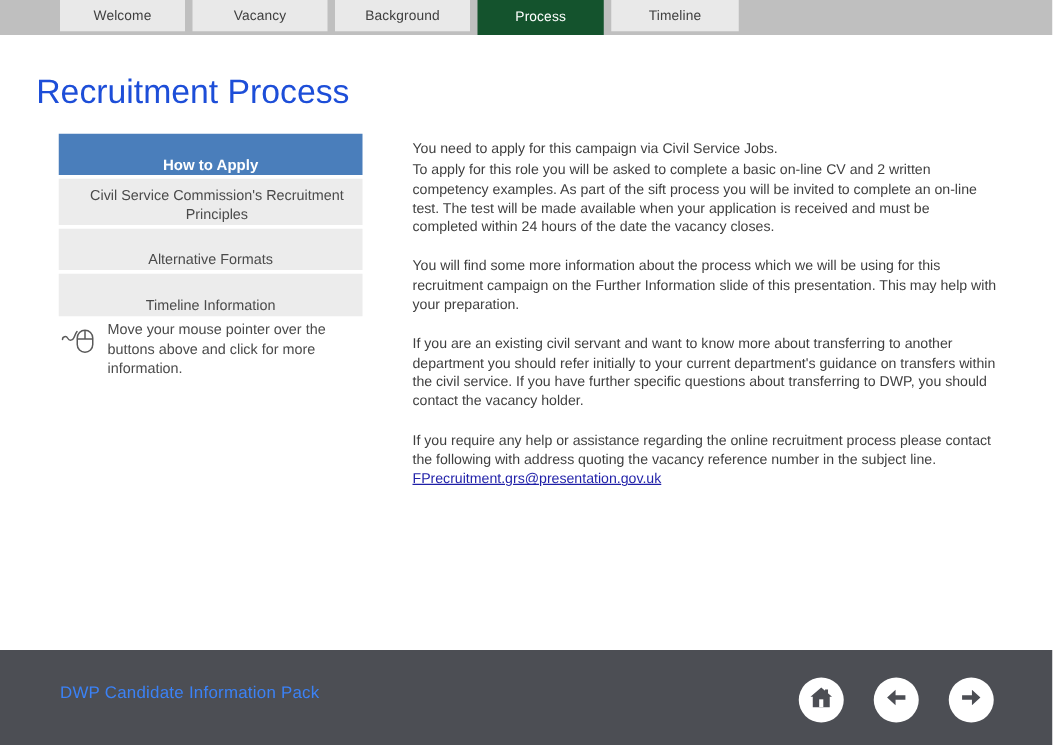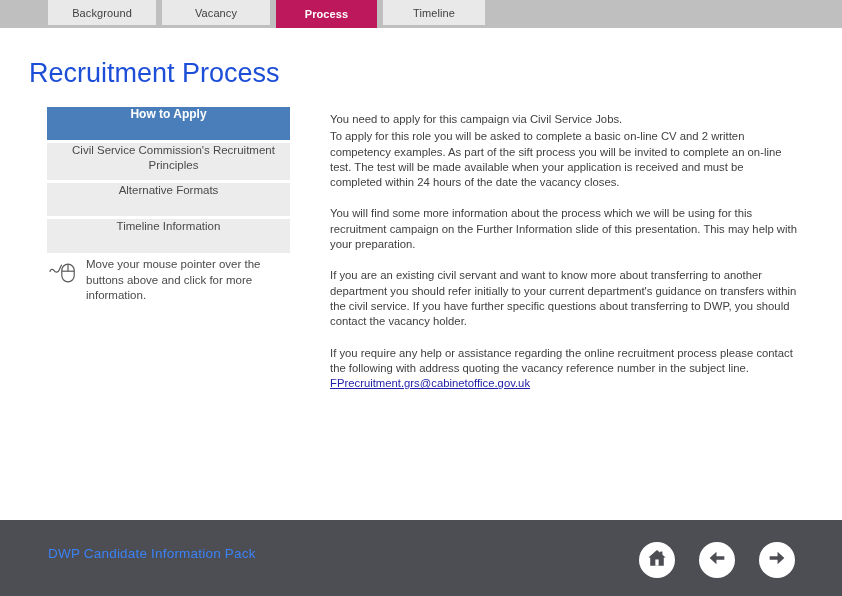--- a/index.html
+++ b/index.html
@@ -47,23 +47,23 @@
     box-sizing: border-box;
     cursor: pointer;
     user-select: none;
   }
   .tab.w0 { width: 100px; }
   .tab.w1 { width: 108px; }
   .tab.w2 { width: 108px; }
   .tab.w3 { width: 101px; }
   .tab.w4 { width: 102px; }
   .tab.active {
-    background: #be185d;
+    background: #14532d;
     color: #ffffff;
-    font-weight: bold;
+    font-weight: normal;
     height: 28px;
   }
 
   
   .page-title {
     position: absolute;
     left: 29px;
     top: 58px;
     font-size: 27px;
     color: #1d4ed8;
@@ -78,21 +78,21 @@
     top: 107px;
     width: 243px;
   }
   .navbtn {
     width: 243px;
     background: #ececec;
     color: #4a4a4a;
     font-size: 11.5px;
     text-align: center;
     display: flex;
-    align-items: flex-start;
+    align-items: flex-end;
     justify-content: center;
     box-sizing: border-box;
     margin-bottom: 3px;
     cursor: pointer;
     user-select: none;
     line-height: 15px;
   }
   .navbtn.b0 { height: 33px; background: #4a7ebb; color: #ffffff; font-weight: bold; font-size: 12px; }
   .navbtn.b1 { height: 37px; padding-left: 10px; }
   .navbtn.b2 { height: 33px; }
@@ -175,25 +175,28 @@
     align-items: center;
     justify-content: center;
     cursor: pointer;
   }
 </style>
 </head>
 <body>
 
 <div class="tabbar">
   <div class="tabs">
+    <div class="tab w0">
+      <span>Welcome</span>
+    </div>
+    <div class="tab w2">
+      <span>Vacancy</span>
+    </div>
     <div class="tab w1">
       <span>Background</span>
-    </div>
-    <div class="tab w2">
-      <span>Vacancy</span>
     </div>
     <div class="tab w3 active">
       <span>Process</span>
     </div>
     <div class="tab w4">
       <span>Timeline</span>
     </div>
   </div>
 </div>
 
@@ -224,21 +227,21 @@
     </svg>
   </span>
   <span class="mousehint-text">Move your mouse pointer over the buttons above and click for more information.</span>
 </div>
 
 <div class="content">
   <p class="first">You need to apply for this campaign via Civil Service Jobs.</p>
   <p class="tight">To apply for this role you will be asked to complete a basic on-line CV and 2 written competency examples. As part of the sift process you will be invited to complete an on-line test. The test will be made available when your application is received and must be completed within 24 hours of the date the  vacancy closes.</p>
   <p class="tight">You will find some more information about the process which we will be using for this recruitment campaign on the Further Information slide of this presentation. This may help with your preparation.</p>
   <p class="tight">If you are an existing civil servant and want to know more about transferring to another department you should refer initially to your current department's guidance on transfers within the civil service. If you have further specific questions about transferring to DWP, you should contact the vacancy holder.</p>
-  <p><span>If you require any help or assistance regarding the online recruitment process please contact the following with address quoting the vacancy reference number in the subject line. </span><span class="maillink">FPrecruitment.grs@cabinetoffice.gov.uk</span></p>
+  <p><span>If you require any help or assistance regarding the online recruitment process please contact the following with address quoting the vacancy reference number in the subject line. </span><span class="maillink">FPrecruitment.grs@presentation.gov.uk</span></p>
 </div>
 
 <div class="footer"></div>
 <div class="footer-title">DWP Candidate Information Pack</div>
 <div class="footer-icons">
 
   <div class="circle-btn">
     <span>
       <svg width="22" height="22" viewBox="0 0 24 24" xmlns="http://www.w3.org/2000/svg">
         <path d="M12 3.2 L2.6 11.4 L4.6 11.4 L4.6 20.4 L19.4 20.4 L19.4 11.4 L21.4 11.4 Z" fill="#4c4e54"></path>

